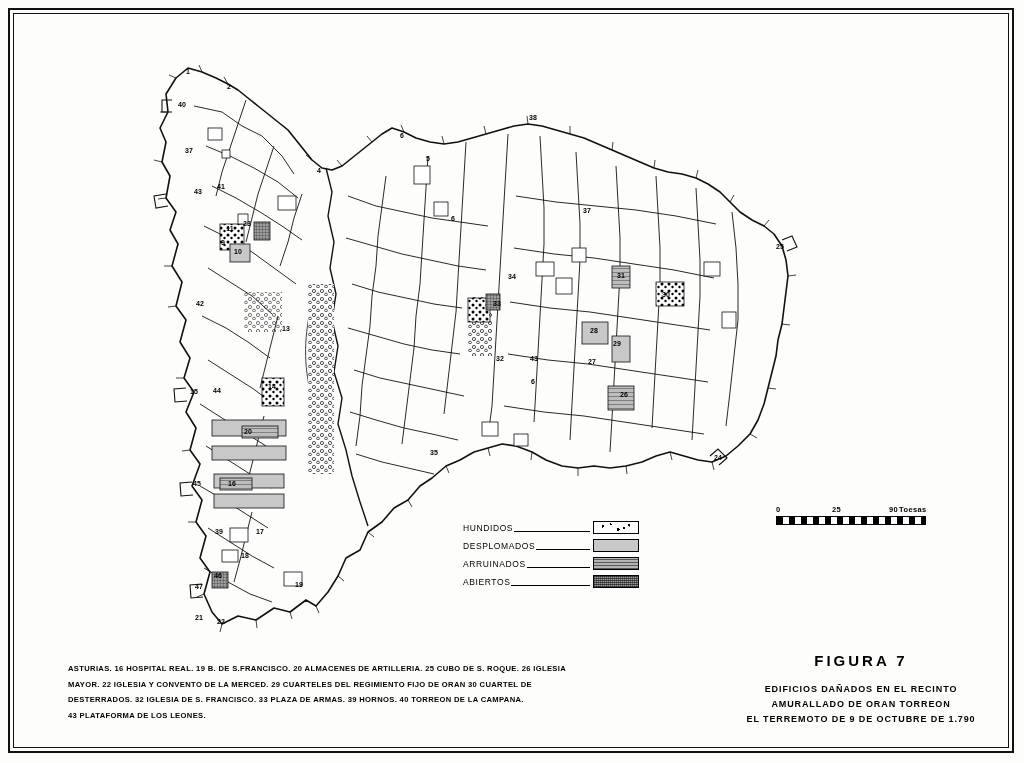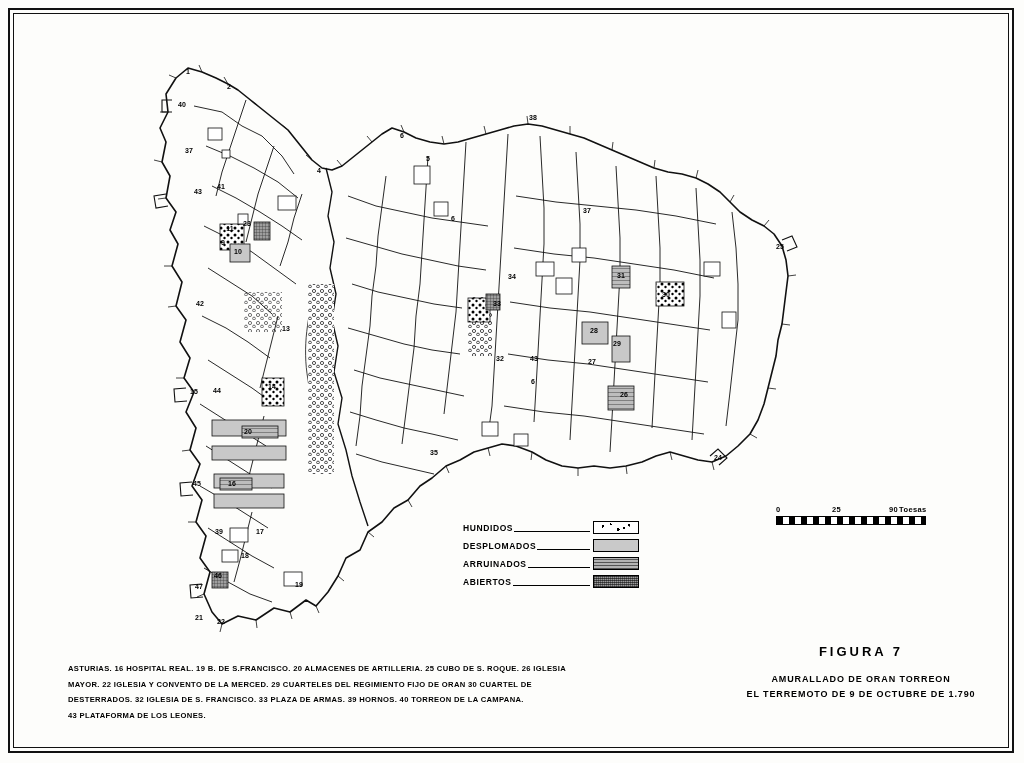--- a/index.html
+++ b/index.html
@@ -54,21 +54,21 @@
     top: 0;
   }
   
   #legend {
     position: absolute;
     left: 447px;
     top: 503px;
     width: 176px;
     font-size: 8.5px;
     letter-spacing: 0.6px;
-    font-weight: bold;
+    font-weight: normal;
   }
   .legend-row {
     display: flex;
     align-items: center;
     height: 17px;
     margin-bottom: 1px;
   }
   .legend-label {
     white-space: nowrap;
     flex: 0 0 auto;
@@ -153,23 +153,24 @@
   }
   #figure-block {
     position: absolute;
     left: 700px;
     top: 628px;
     width: 290px;
     text-align: center;
     font-weight: bold;
   }
   #figure-title {
-    font-size: 13px;
+    font-size: 15px;
     letter-spacing: 3px;
     margin-bottom: 13px;
+    margin-top: 8px;
   }
   .fig-line {
     font-size: 9px;
     letter-spacing: .9px;
     line-height: 15px;
   }
   .mapnum {
     font-family: "Liberation Sans", sans-serif;
     font-size: 7px;
     font-weight: bold;
@@ -456,17 +457,18 @@
 
     <div id="legend-text">
       <div>ASTURIAS. 16 HOSPITAL  REAL. 19 B. DE S.FRANCISCO. 20 ALMACENES  DE  ARTILLERIA. 25 CUBO DE S. ROQUE. 26 IGLESIA</div>
       <div>MAYOR. 22 IGLESIA  Y  CONVENTO  DE LA MERCED. 29 CUARTELES  DEL  REGIMIENTO  FIJO DE ORAN  30 CUARTEL   DE</div>
       <div>DESTERRADOS. 32  IGLESIA  DE  S. FRANCISCO. 33 PLAZA  DE  ARMAS. 39 HORNOS. 40 TORREON  DE  LA  CAMPANA.</div>
       <div>43 PLATAFORMA  DE  LOS  LEONES.</div>
     </div>
 
     <div id="figure-block">
       <div id="figure-title">FIGURA   7</div>
+      <div class="fig-line">EDIFICIOS DAÑADOS EN EL RECINTO</div>
       <div class="fig-line">AMURALLADO DE ORAN TORREON</div>
       <div class="fig-line">EL TERREMOTO DE 9 DE OCTUBRE DE 1.790</div>
     </div>
   </div>
 </div>
 
 </body></html>

